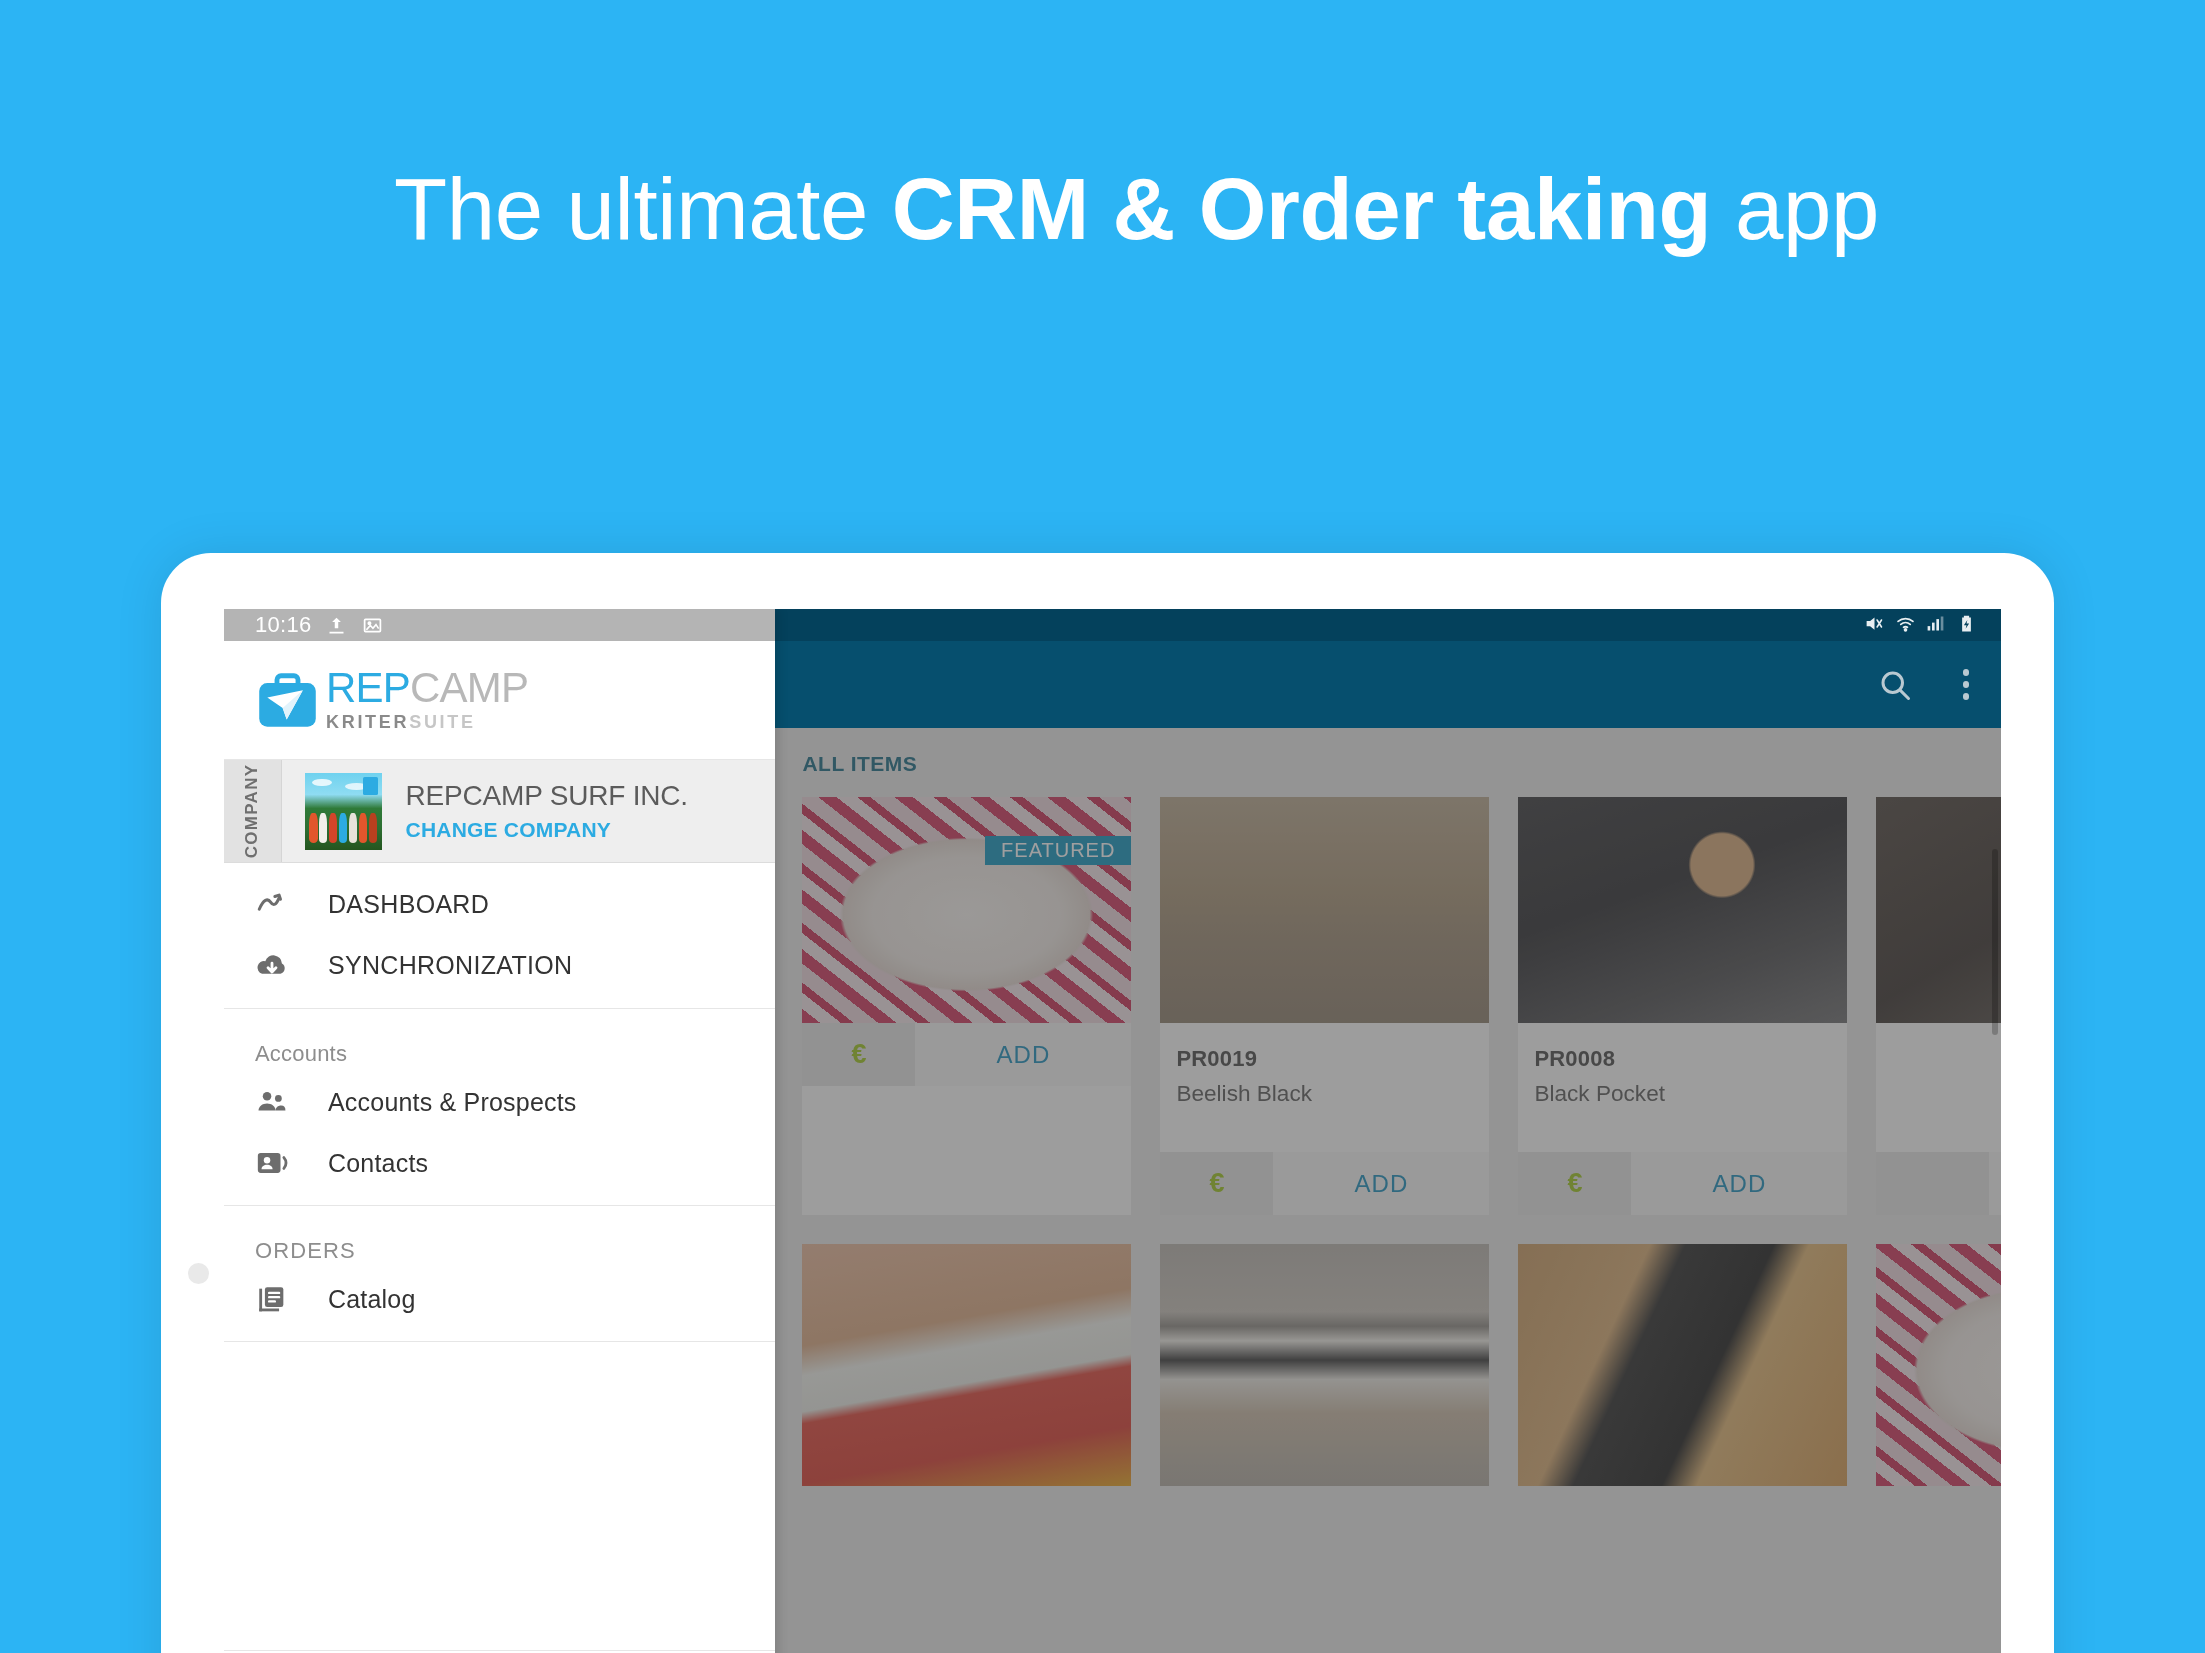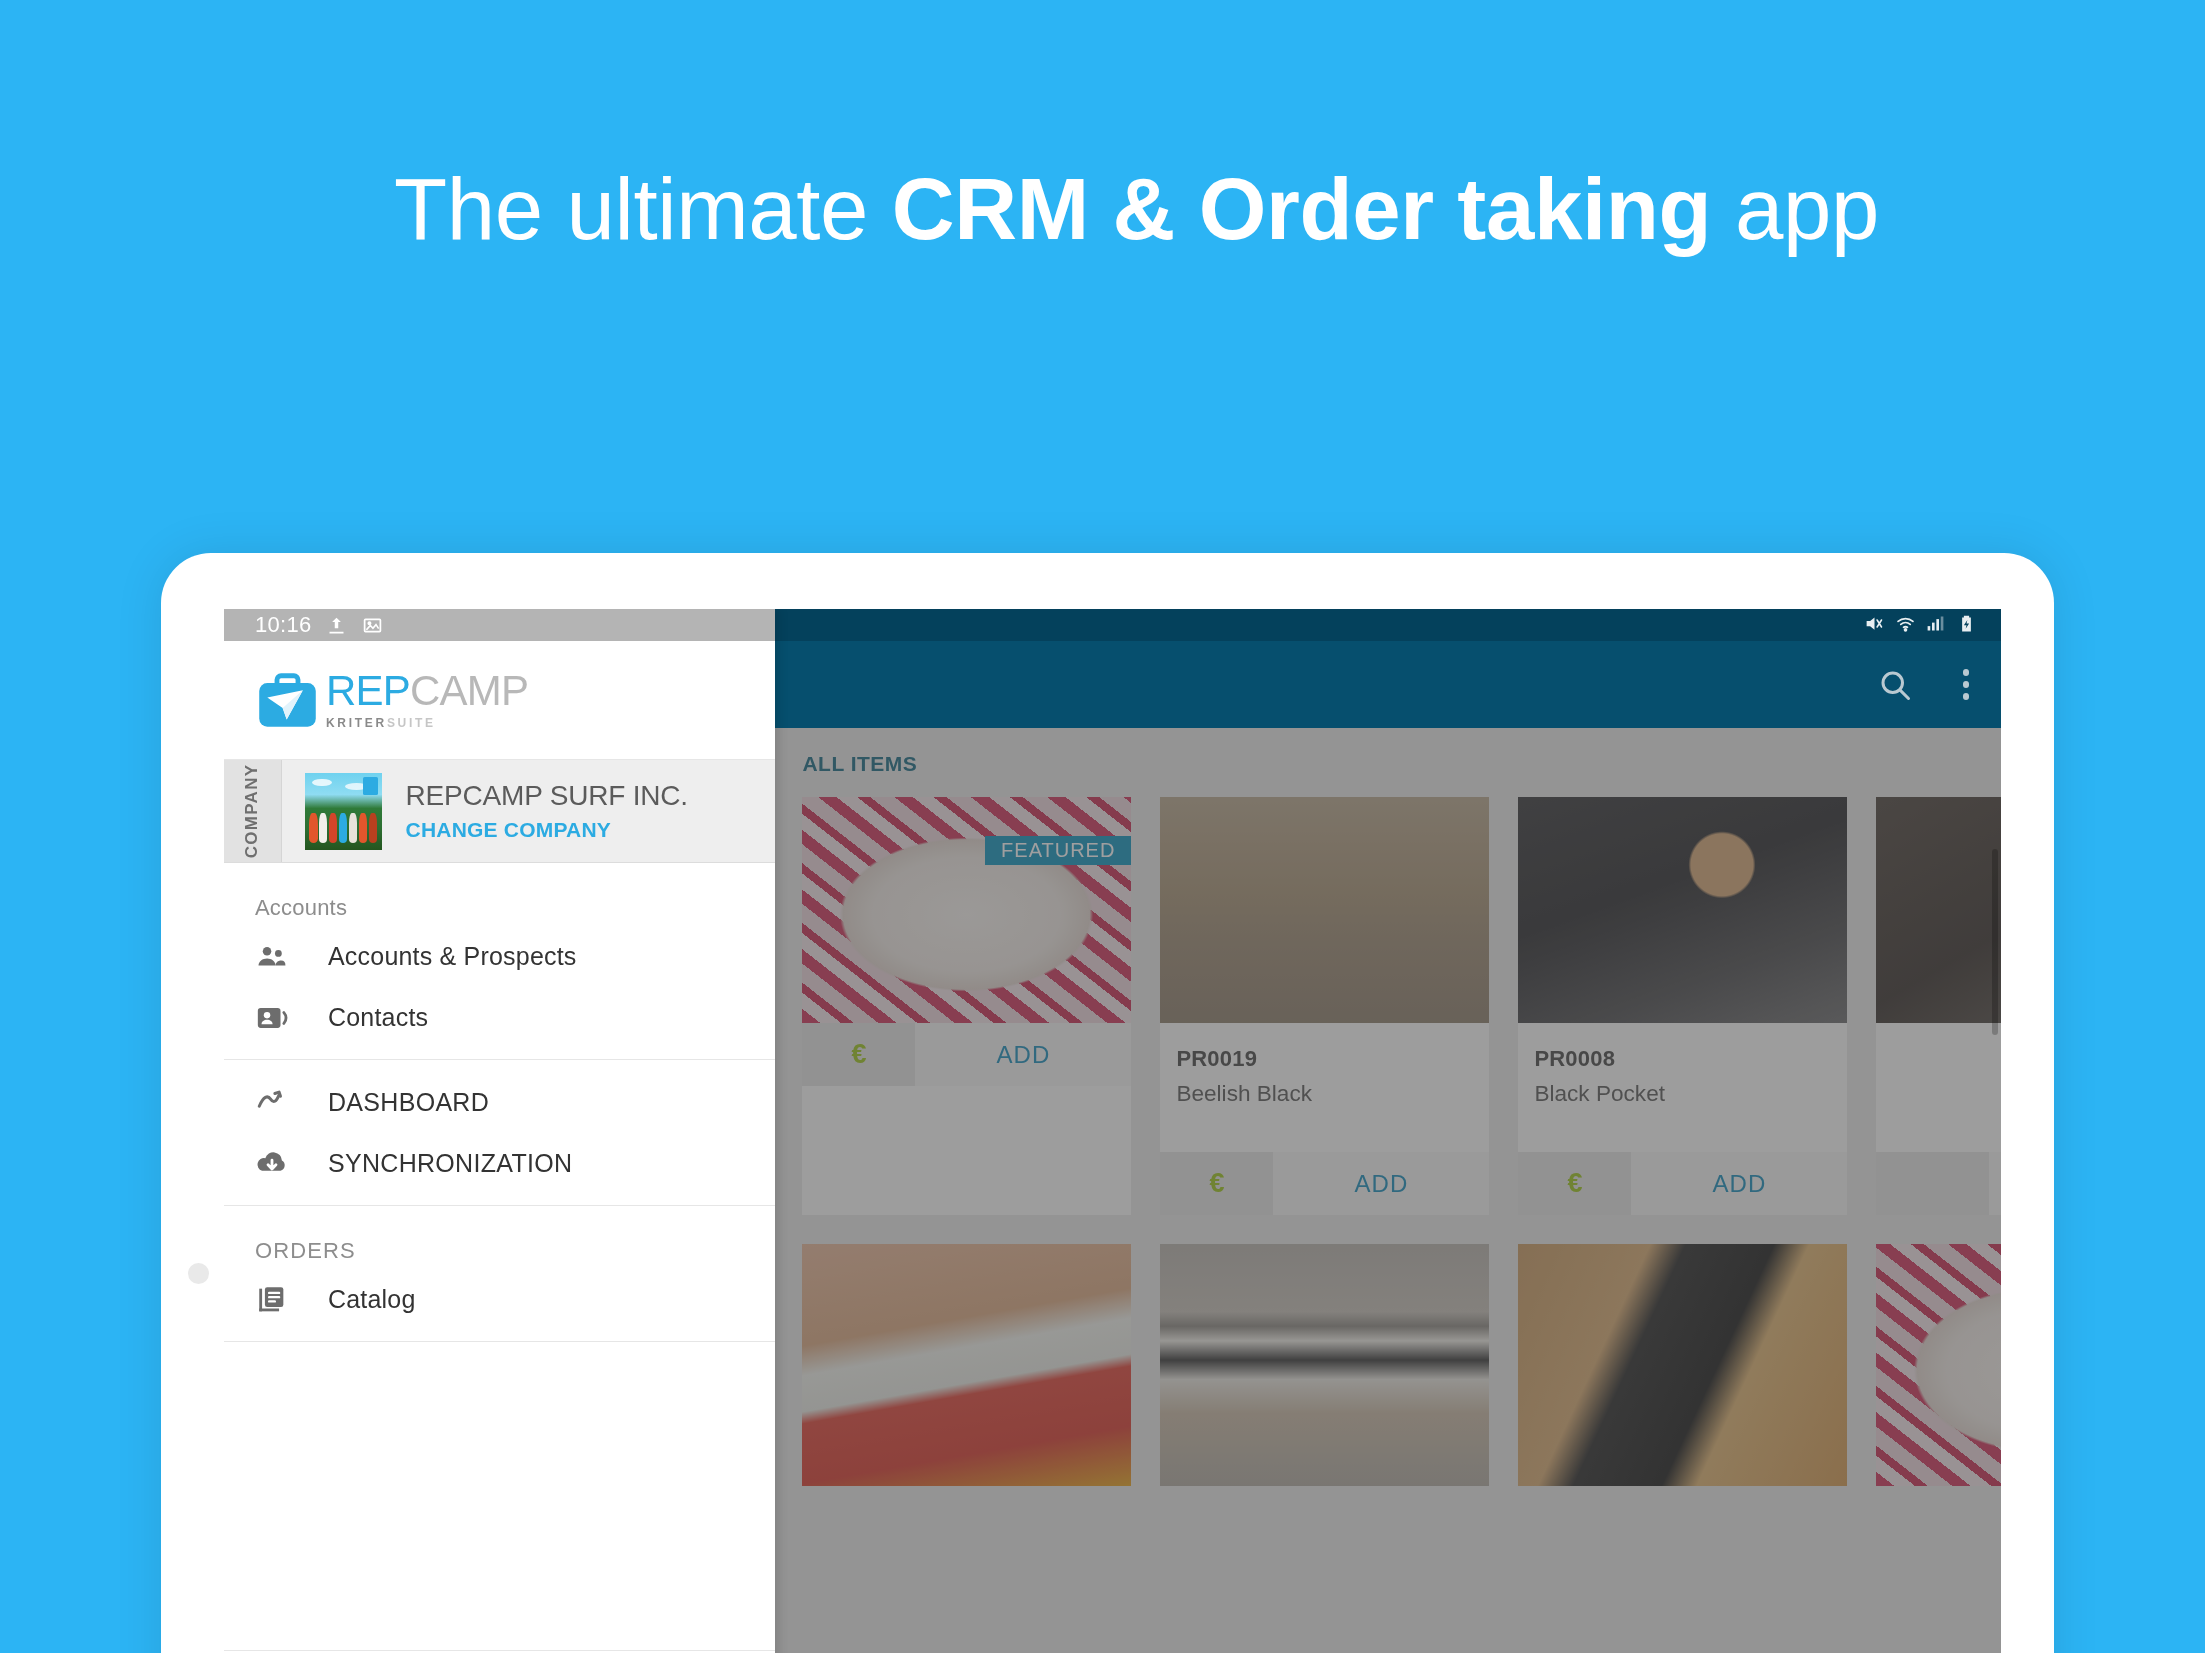--- a/index.html
+++ b/index.html
@@ -79,21 +79,21 @@
     padding-left: 32px;
     background: #fff;
     border-bottom: 0.8px solid #e6e6e6;
   }
   .brand-logo { width: 63px; height: 60px; flex: none; }
   .brand-text { margin-left: 7px; }
   .brand-title { font-size: 42px; line-height: 1; letter-spacing: -0.8px; }
   .brand-title .rep { color: #2cabe2; font-weight: 400; }
   .brand-title .camp { color: #b8b8b8; font-weight: 300; }
   .brand-sub {
-    font-size: 12px; letter-spacing: 2.7px; margin-top: 3.2px;
+    font-size: 18px; letter-spacing: 2.7px; margin-top: 3.2px;
     font-weight: 700;
   }
   .brand-sub .k { color: #8a8a8a; }
   .brand-sub .s { color: #c6c6c6; }
 
   .company-row {
     display: flex;
     background: #eeeeee;
     border-bottom: 0.8px solid #dcdcdc;
     height: 103px;
@@ -331,20 +331,41 @@
             <span class="badge"></span>
           </span>
           <span class="company-info">
             <span class="company-name" style="display:block">REPCAMP SURF INC.</span>
             <span class="company-change" style="display:block">CHANGE COMPANY</span>
           </span>
         </div>
       </div>
 
       <div class="nav-group">
+        <div class="nav-item">
+          <span class="nav-icon">
+            <svg width="34" height="34" viewBox="0 0 24 24" fill="none" stroke="#6d6d6d" stroke-width="2.1" stroke-linecap="round" stroke-linejoin="round">
+                <path d="M3 15c3-7 6-8 8-5s4 2 6-3"></path>
+                <path d="M14 6l3-1 1 3"></path>
+              </svg>
+          </span>
+          <span class="nav-label caps">DASHBOARD</span>
+        </div>
+        <div class="nav-item">
+          <span class="nav-icon">
+            <svg width="34" height="34" viewBox="0 0 24 24" fill="#6d6d6d">
+                <path d="M19 10.2A6 6 0 0 0 7.3 8.6 4.6 4.6 0 0 0 5 17.5h13a4 4 0 0 0 1-7.3z"></path>
+                <path d="M12 10v5M9.2 13.3L12 16.2l2.8-2.9" stroke="#ffffff" stroke-width="2" fill="none" stroke-linecap="round" stroke-linejoin="round"></path>
+              </svg>
+          </span>
+          <span class="nav-label caps">SYNCHRONIZATION</span>
+        </div>
+      </div>
+
+      <div class="nav-group">
         <div class="section-title">Accounts</div>
         <div class="nav-item">
           <span class="nav-icon">
             <svg width="34" height="34" viewBox="0 0 24 24" fill="#6d6d6d">
                 <circle cx="8.5" cy="8" r="3"></circle>
                 <circle cx="16.5" cy="9.5" r="2.4"></circle>
                 <path d="M2.5 18c0-3 2.8-5 6-5s6 2 6 5z"></path>
                 <path d="M14.5 18c0-2 1.6-3.5 4-3.5 2 0 3 1.1 3 3.5z"></path>
               </svg>
           </span>
@@ -353,41 +374,20 @@
         <div class="nav-item">
           <span class="nav-icon">
             <svg width="34" height="34" viewBox="0 0 24 24" fill="#6d6d6d">
                 <rect x="2" y="5" width="16" height="14" rx="2"></rect>
                 <circle cx="8.5" cy="10" r="2.3" fill="#ffffff"></circle>
                 <path d="M4.6 16.4c0-2 1.8-3.1 3.9-3.1s3.9 1.1 3.9 3.1z" fill="#ffffff"></path>
                 <path d="M20.4 8.2a5.6 5.6 0 0 1 0 7.6" fill="none" stroke="#6d6d6d" stroke-width="2" stroke-linecap="round"></path>
               </svg>
           </span>
           <span class="nav-label">Contacts</span>
-        </div>
-      </div>
-
-      <div class="nav-group">
-        <div class="nav-item">
-          <span class="nav-icon">
-            <svg width="34" height="34" viewBox="0 0 24 24" fill="none" stroke="#6d6d6d" stroke-width="2.1" stroke-linecap="round" stroke-linejoin="round">
-                <path d="M3 15c3-7 6-8 8-5s4 2 6-3"></path>
-                <path d="M14 6l3-1 1 3"></path>
-              </svg>
-          </span>
-          <span class="nav-label caps">DASHBOARD</span>
-        </div>
-        <div class="nav-item">
-          <span class="nav-icon">
-            <svg width="34" height="34" viewBox="0 0 24 24" fill="#6d6d6d">
-                <path d="M19 10.2A6 6 0 0 0 7.3 8.6 4.6 4.6 0 0 0 5 17.5h13a4 4 0 0 0 1-7.3z"></path>
-                <path d="M12 10v5M9.2 13.3L12 16.2l2.8-2.9" stroke="#ffffff" stroke-width="2" fill="none" stroke-linecap="round" stroke-linejoin="round"></path>
-              </svg>
-          </span>
-          <span class="nav-label caps">SYNCHRONIZATION</span>
         </div>
       </div>
 
       <div class="nav-group">
         <div class="section-title upper">ORDERS</div>
         <div class="nav-item">
           <span class="nav-icon">
             <svg width="34" height="34" viewBox="0 0 24 24" fill="#6d6d6d">
                 <path d="M3 4h2v16H3z"></path>
                 <path d="M3 18h14v2H3z"></path>

